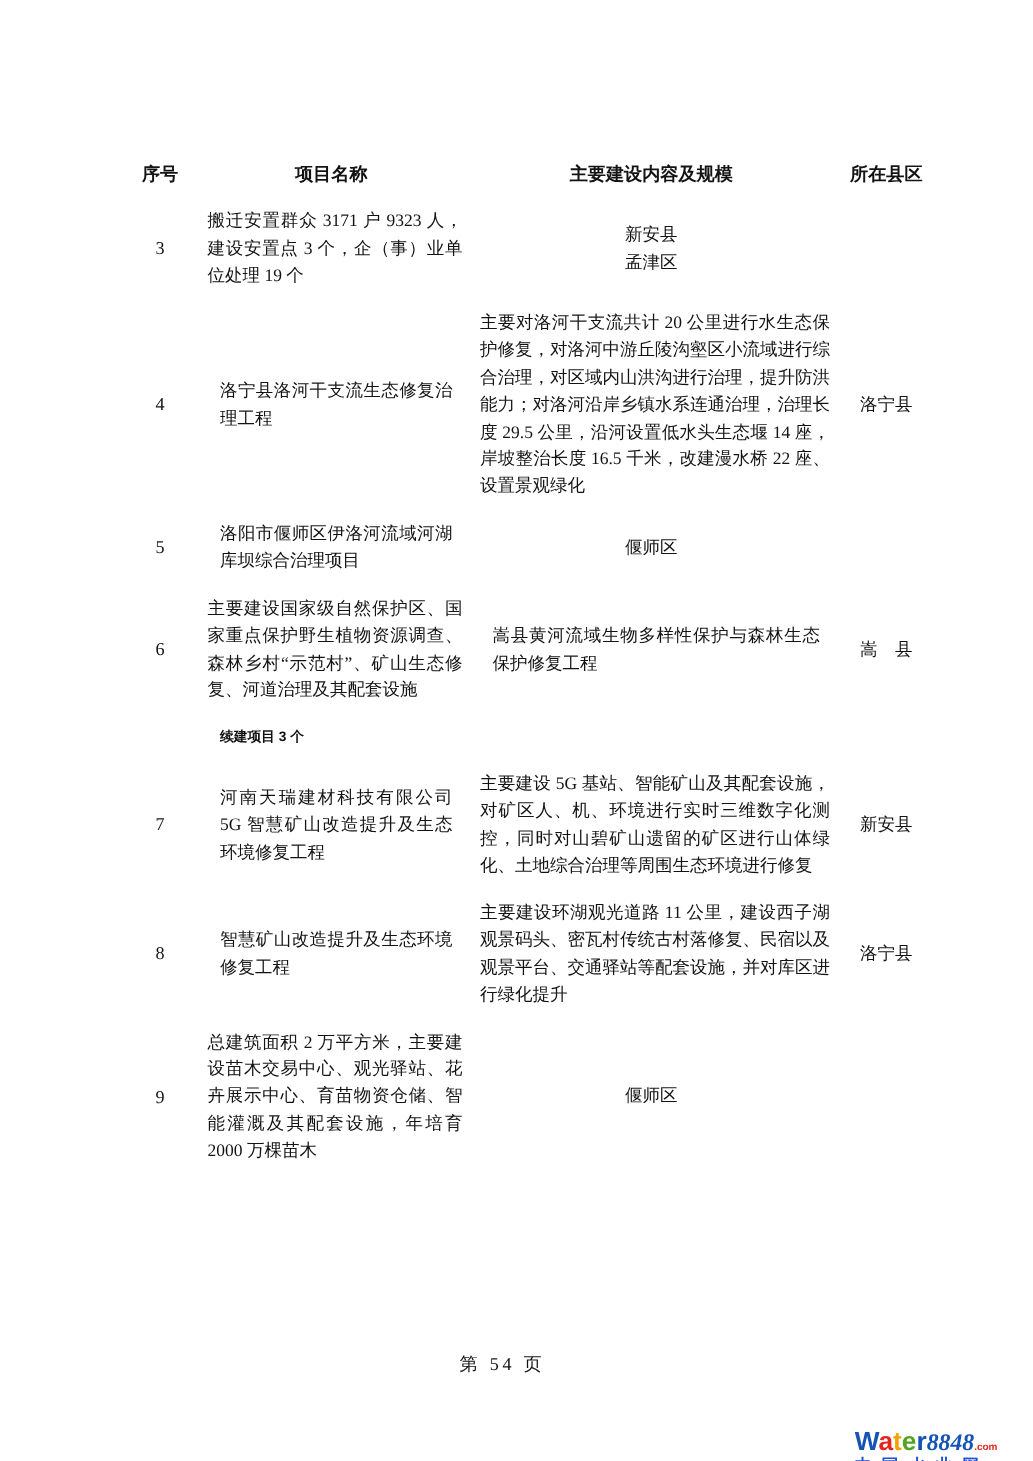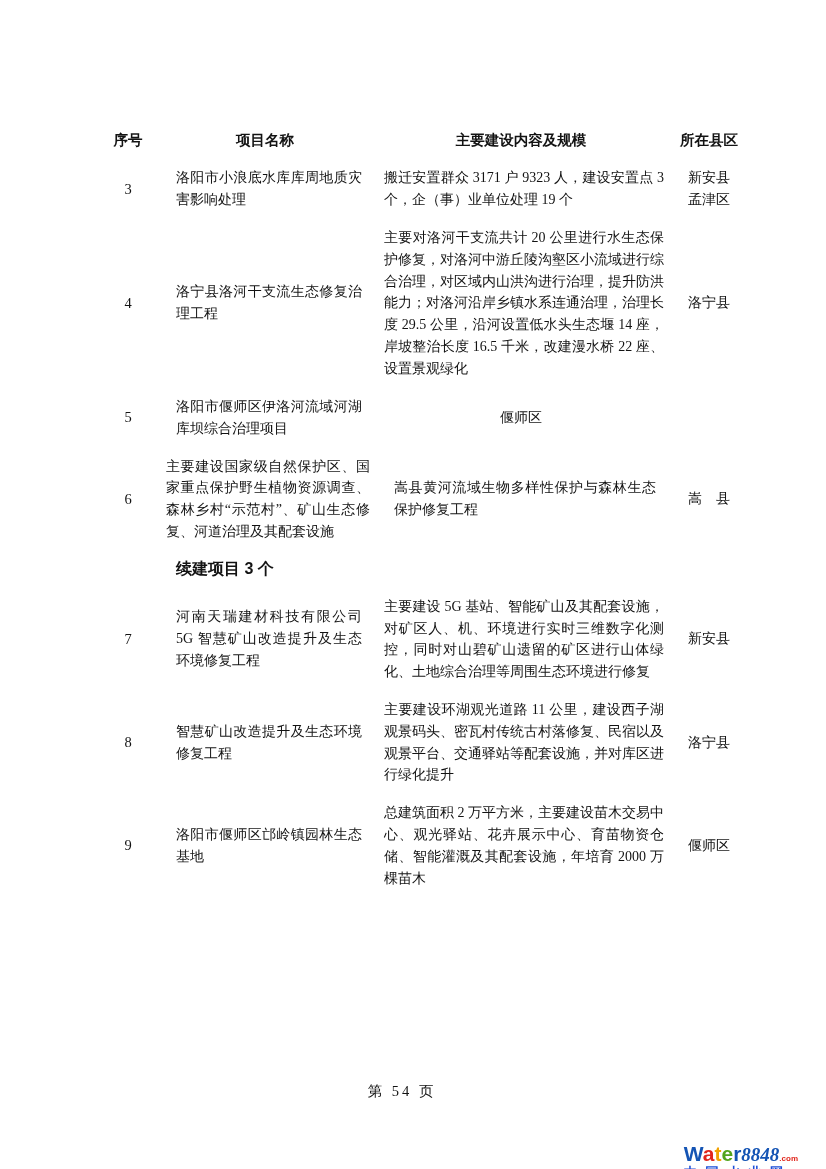--- a/index.html
+++ b/index.html
@@ -20,21 +20,21 @@
     font-family:"Liberation Sans","DejaVu Sans",sans-serif;
     font-weight:bold; font-size:14.5px; text-align:center; line-height:18px;
   }
   .cell-seq  { text-align:center; font-size:14.5px; }
   .cell-name { padding:0 12px 0 20px; font-size:14px; line-height:22px; text-align:justify; }
   .cell-content { padding:0 4px 0 10px; font-size:14px; line-height:21.8px; text-align:justify; }
   .cell-county { text-align:center; font-size:14px; line-height:22px; }
   .section-row { margin:4px 0 17px 0; }
   .section-title {
     font-family:"Liberation Sans","DejaVu Sans",sans-serif;
-    font-weight:bold; font-size:16px; margin-left:76px; line-height:20px;
+    font-weight:bold; font-size:11px; margin-left:76px; line-height:20px;
   }
   .page-footer {
     position:absolute; left:0; right:0; top:1082px; text-align:center;
     font-size:14.5px; letter-spacing:3px;
   }
   .logo {
     position:absolute; right:6px; top:1115px; text-align:left; line-height:1;
     text-decoration:none; cursor:pointer;margin-top:28px;
   }
   .logo-top { font-family:"Liberation Sans","DejaVu Sans",sans-serif; font-weight:bold; font-size:21px; white-space:nowrap; }
@@ -53,21 +53,20 @@
   <div class="doc-table">
     <div class="trow thead">
       <div class="cell">序号</div>
       <div class="cell">项目名称</div>
       <div class="cell">主要建设内容及规模</div>
       <div class="cell">所在县区</div>
     </div>
     <div id="table-body">
         <div class="trow">
           <div class="cell cell-seq">3</div>
-          <div class="cell cell-name">洛阳市小浪底水库库周地质灾害影响处理</div>
           <div class="cell cell-content">搬迁安置群众 3171 户 9323 人，建设安置点 3 个，企（事）业单位处理 19 个</div>
           <div class="cell cell-county">
             <div>新安县</div>
             <div>孟津区</div>
           </div>
         </div>
         <div class="trow">
           <div class="cell cell-seq">4</div>
           <div class="cell cell-name">洛宁县洛河干支流生态修复治理工程</div>
           <div class="cell cell-content">主要对洛河干支流共计 20 公里进行水生态保护修复，对洛河中游丘陵沟壑区小流域进行综合治理，对区域内山洪沟进行治理，提升防洪能力；对洛河沿岸乡镇水系连通治理，治理长度 29.5 公里，沿河设置低水头生态堰 14 座，岸坡整治长度 16.5 千米，改建漫水桥 22 座、设置景观绿化</div>
@@ -104,21 +103,20 @@
         <div class="trow">
           <div class="cell cell-seq">8</div>
           <div class="cell cell-name">智慧矿山改造提升及生态环境修复工程</div>
           <div class="cell cell-content">主要建设环湖观光道路 11 公里，建设西子湖观景码头、密瓦村传统古村落修复、民宿以及观景平台、交通驿站等配套设施，并对库区进行绿化提升</div>
           <div class="cell cell-county">
             <div>洛宁县</div>
           </div>
         </div>
         <div class="trow">
           <div class="cell cell-seq">9</div>
-          <div class="cell cell-name">洛阳市偃师区邙岭镇园林生态基地</div>
           <div class="cell cell-content">总建筑面积 2 万平方米，主要建设苗木交易中心、观光驿站、花卉展示中心、育苗物资仓储、智能灌溉及其配套设施，年培育 2000 万棵苗木</div>
           <div class="cell cell-county">
             <div>偃师区</div>
           </div>
         </div>
       </div>
   </div>
 
   <div class="page-footer">第 54 页</div>
 

